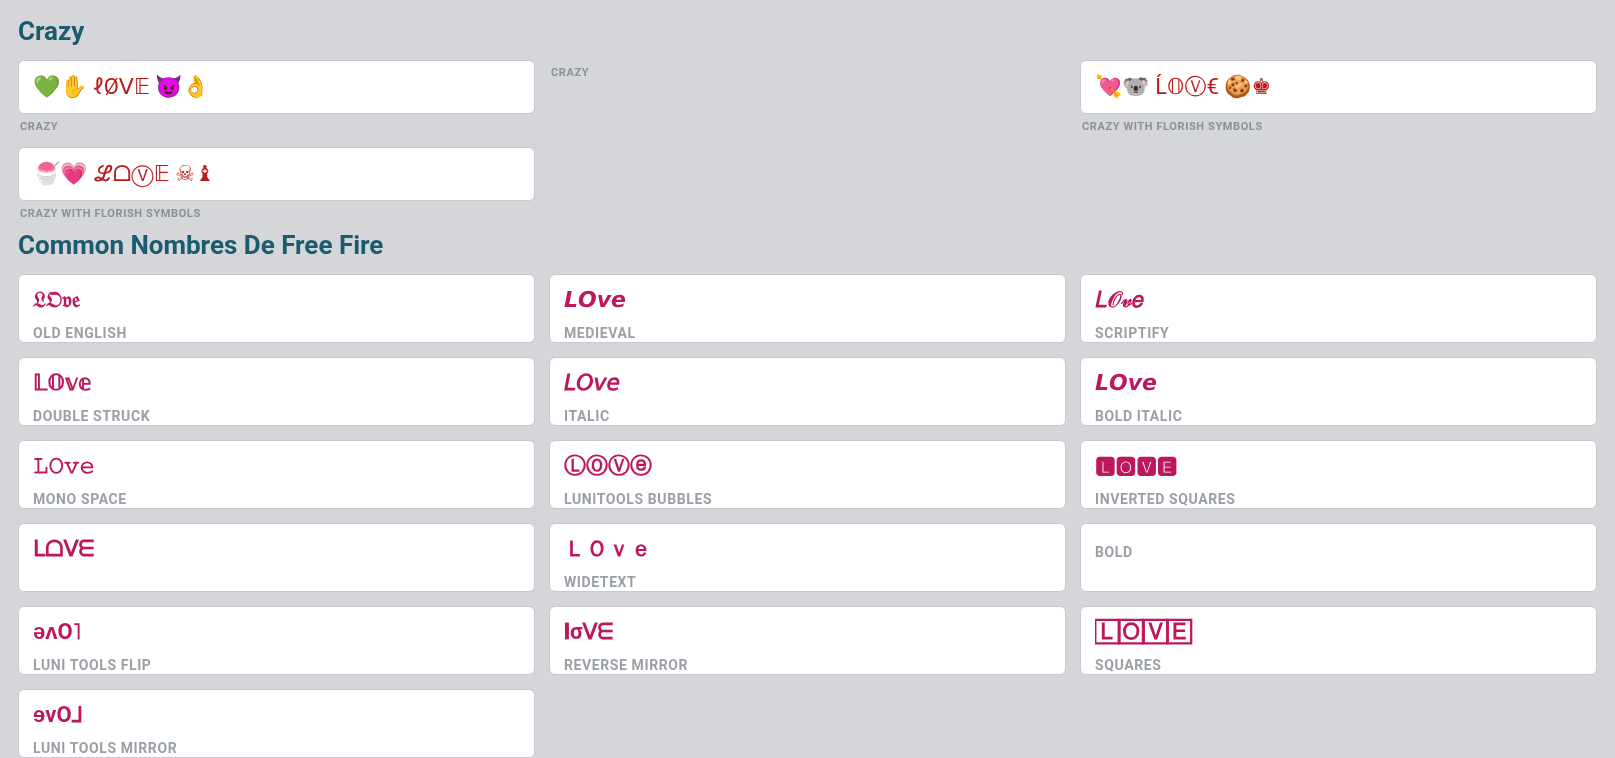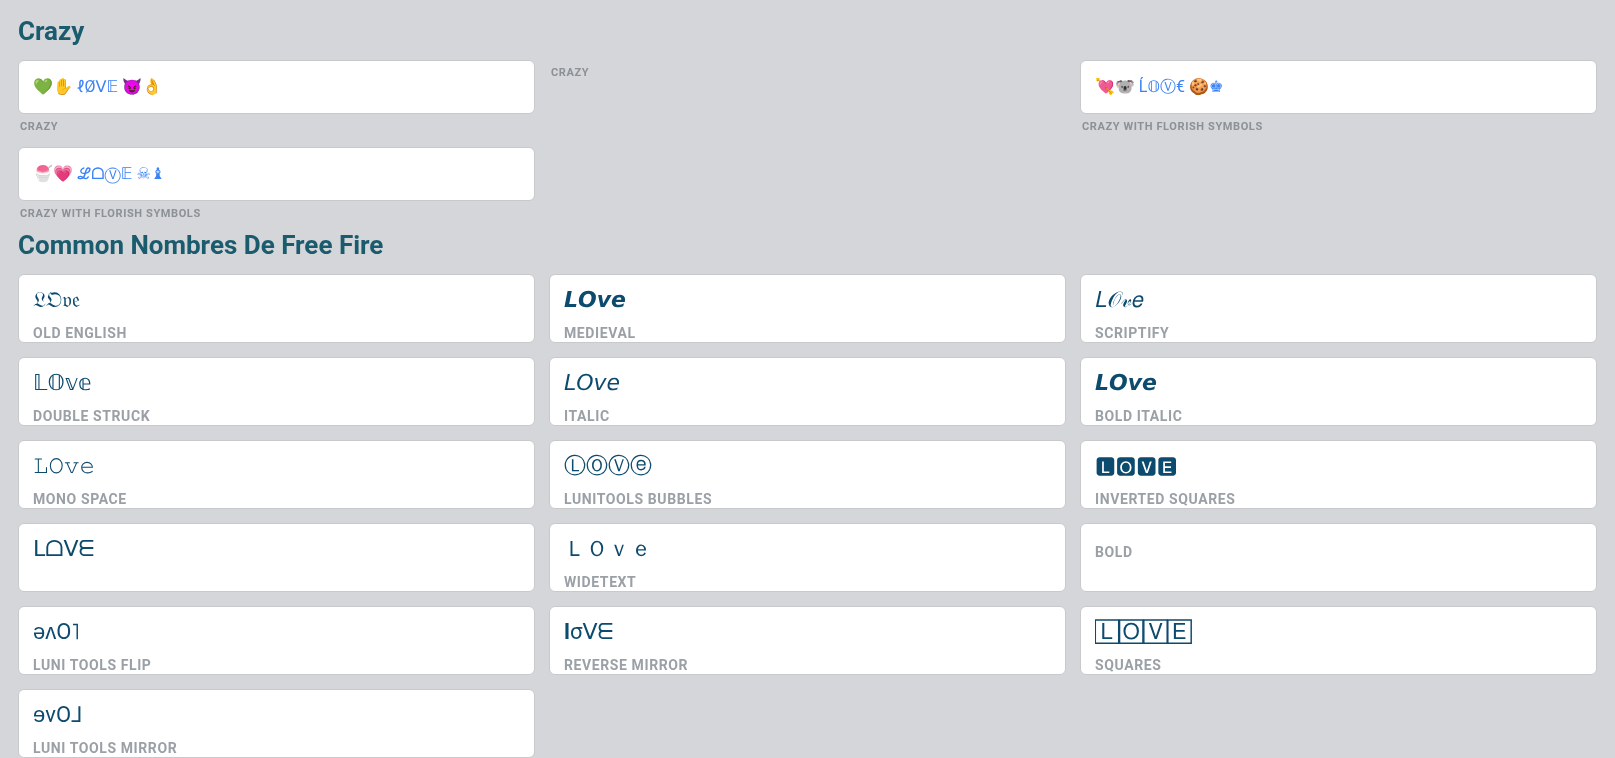--- a/index.html
+++ b/index.html
@@ -25,24 +25,25 @@
     background: #ffffff;
     border: 1px solid #c7c9cc;
     border-radius: 6px;
     padding: 10px 14px 1px 14px;
     cursor: pointer;
     overflow: hidden;
   }
   .card .value {
     font-size: 22px;
     line-height: 30px;
-    color: #0c4a6e;
+    color: #be185d;
     white-space: nowrap;
     overflow: hidden;
     text-overflow: ellipsis;
+    font-weight: bold;
   }
   .card .label {
     font-size: 14px;
     letter-spacing: 0.6px;
     color: #9aa0a6;
     font-weight: 700;
     margin-top: 10px;
     text-transform: uppercase;
   }
   .label-out { 
@@ -57,23 +58,23 @@
   .cell { display: flex; flex-direction: column; }
   .card-out {
     background: #ffffff;
     border: 1px solid #c7c9cc;
     border-radius: 6px;
     padding: 12px 14px;
     cursor: pointer;
     overflow: hidden;
   }
   .card-out .value {
-    font-size: 16px;
+    font-size: 22px;
     line-height: 28px;
-    color: #3b82f6;
+    color: #b91c1c;
     white-space: nowrap;
     overflow: hidden;
   }
   .empty-cell { visibility: hidden; }
 </style>
 </head>
 <body>
 
 <h2 class="section-title">Crazy</h2>
 

